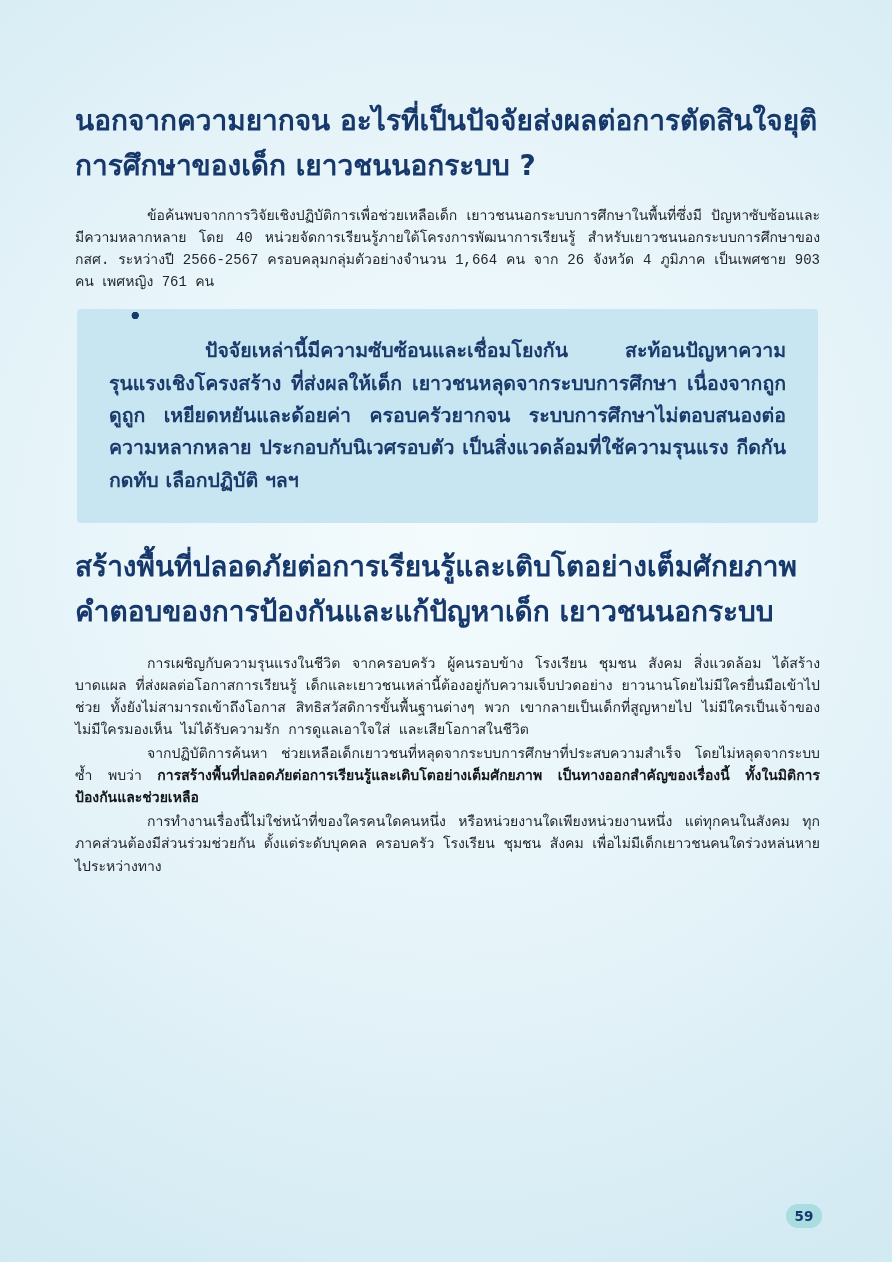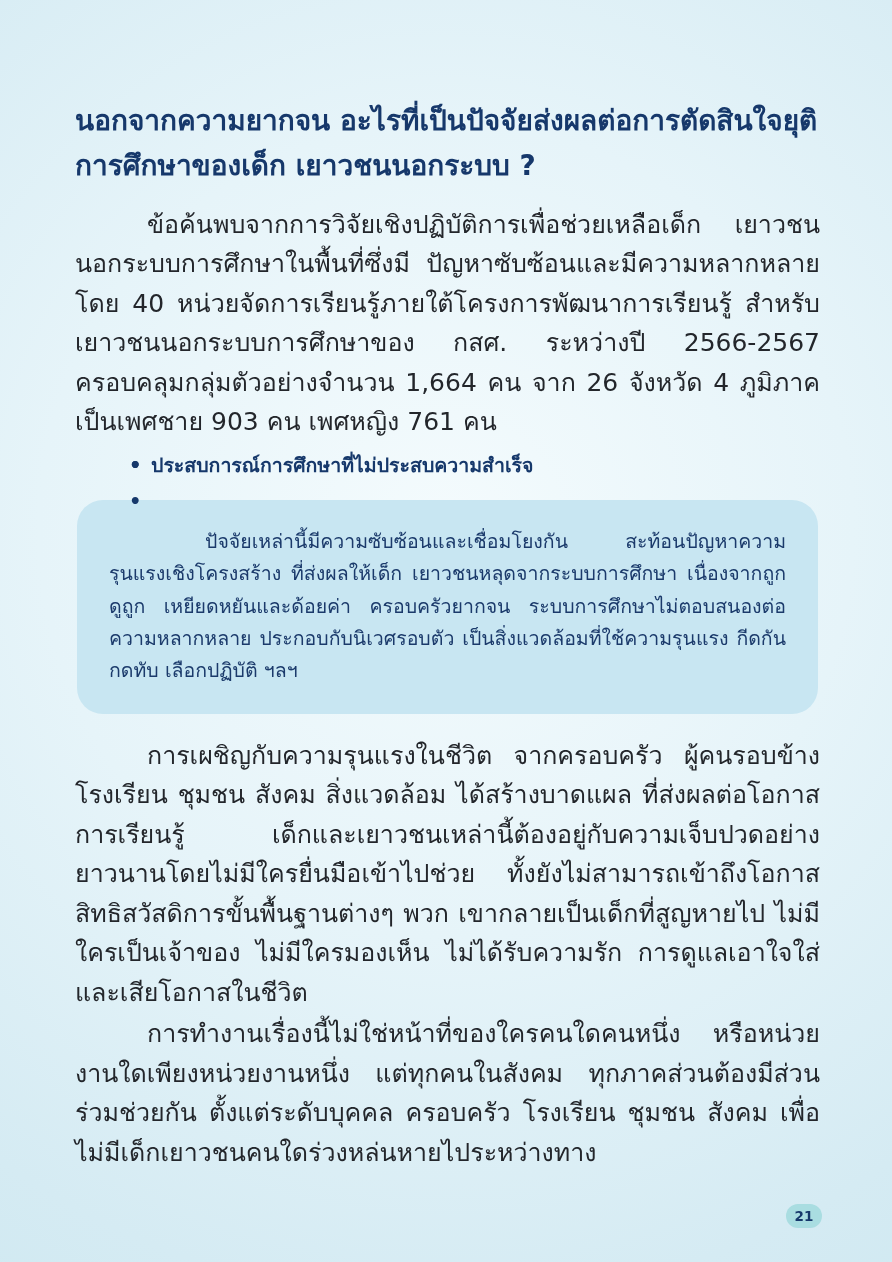--- a/index.html
+++ b/index.html
@@ -13,25 +13,26 @@
   }
   .content{padding:98px 72px 0 75px;}
   .h1{
     color:#16386b;
     font-size:28px;
     font-weight:700;
     line-height:1.62;
     margin:0 0 16px 0;
   }
   .body-p{
-    font-size:25px;
+    font-size:14px;
     line-height:1.58;
     margin:0;
     text-indent:72px;
     text-align:justify;
+    font-family:Liberation Mono, monospace;
   }
   .body-p + .body-p{margin-top:2px;}
   .body-p b{font-weight:700;color:#14161a;}
   .bullets{
     list-style:none;
     margin:6px 0 12px 0;
     padding:0 0 0 52px;
   }
   .bullets li{
     font-size:19.5px;
@@ -40,25 +41,25 @@
     line-height:1.85;
     position:relative;
     padding-left:24px;
   }
   .bullets li .dot{
     position:absolute;left:2px;top:0;
     font-weight:700;color:#16386b;
   }
   .callout{
     background:#c8e6f2;
-    border-radius:26px;
+    border-radius:4px;
     margin:16px 2px 22px 2px;
     padding:26px 32px 26px 32px;
     color:#1b3a6b;
-    font-weight:400;
+    font-weight:700;
     font-size:19.5px;
     line-height:1.66;
     text-indent:96px;
     text-align:justify;
   }
   .h2{
     color:#16386b;
     font-size:28px;
     font-weight:700;
     line-height:1.6;
@@ -82,28 +83,30 @@
 <div class="page">
   <div class="content">
 
     <h1 class="h1">นอกจากความยากจน  อะไรที่เป็นปัจจัยส่งผลต่อการตัดสินใจยุติ การศึกษาของเด็ก เยาวชนนอกระบบ ?</h1>
 
     <p class="body-p">ข้อค้นพบจากการวิจัยเชิงปฏิบัติการเพื่อช่วยเหลือเด็ก เยาวชนนอกระบบการศึกษาในพื้นที่ซึ่งมี ปัญหาซับซ้อนและมีความหลากหลาย โดย 40 หน่วยจัดการเรียนรู้ภายใต้โครงการพัฒนาการเรียนรู้ สำหรับเยาวชนนอกระบบการศึกษาของ กสศ. ระหว่างปี 2566-2567 ครอบคลุมกลุ่มตัวอย่างจำนวน 1,664 คน จาก 26 จังหวัด 4 ภูมิภาค เป็นเพศชาย 903 คน เพศหญิง 761 คน</p>
 
 
     <ul class="bullets">
       <li><span class="dot">•</span></li>
-      <li><span class="dot">•</span><span>ประสบการณ์การศึกษาที่ไม่ประสบความสำเร็จ</span></li>
+      <li><span class="dot">•</span></li>
       <li><span class="dot">•</span></li>
     </ul>
 
     <div class="callout">ปัจจัยเหล่านี้มีความซับซ้อนและเชื่อมโยงกัน สะท้อนปัญหาความรุนแรงเชิงโครงสร้าง ที่ส่งผลให้เด็ก เยาวชนหลุดจากระบบการศึกษา เนื่องจากถูกดูถูก เหยียดหยันและด้อยค่า ครอบครัวยากจน  ระบบการศึกษาไม่ตอบสนองต่อความหลากหลาย ประกอบกับนิเวศรอบตัว เป็นสิ่งแวดล้อมที่ใช้ความรุนแรง กีดกัน กดทับ เลือกปฏิบัติ ฯลฯ</div>
 
+    <h2 class="h2"><span>สร้างพื้นที่ปลอดภัยต่อการเรียนรู้และเติบโตอย่างเต็มศักยภาพ</span><br><span>คำตอบของการป้องกันและแก้ปัญหาเด็ก เยาวชนนอกระบบ</span></h2>
 
     <p class="body-p">การเผชิญกับความรุนแรงในชีวิต จากครอบครัว ผู้คนรอบข้าง  โรงเรียน ชุมชน สังคม สิ่งแวดล้อม ได้สร้างบาดแผล ที่ส่งผลต่อโอกาสการเรียนรู้ เด็กและเยาวชนเหล่านี้ต้องอยู่กับความเจ็บปวดอย่าง ยาวนานโดยไม่มีใครยื่นมือเข้าไปช่วย ทั้งยังไม่สามารถเข้าถึงโอกาส สิทธิสวัสดิการขั้นพื้นฐานต่างๆ พวก เขากลายเป็นเด็กที่สูญหายไป ไม่มีใครเป็นเจ้าของ ไม่มีใครมองเห็น ไม่ได้รับความรัก การดูแลเอาใจใส่ และเสียโอกาสในชีวิต</p>
 
+    <p class="body-p"><span>จากปฏิบัติการค้นหา ช่วยเหลือเด็กเยาวชนที่หลุดจากระบบการศึกษาที่ประสบความสำเร็จ โดยไม่หลุดจากระบบซ้ำ พบว่า </span><b>การสร้างพื้นที่ปลอดภัยต่อการเรียนรู้และเติบโตอย่างเต็มศักยภาพ เป็นทางออกสำคัญของเรื่องนี้ ทั้งในมิติการป้องกันและช่วยเหลือ</b></p>
 
     <p class="body-p">การทำงานเรื่องนี้ไม่ใช่หน้าที่ของใครคนใดคนหนึ่ง  หรือหน่วยงานใดเพียงหน่วยงานหนึ่ง แต่ทุกคนในสังคม ทุกภาคส่วนต้องมีส่วนร่วมช่วยกัน ตั้งแต่ระดับบุคคล ครอบครัว โรงเรียน ชุมชน สังคม เพื่อไม่มีเด็กเยาวชนคนใดร่วงหล่นหายไประหว่างทาง</p>
 
   </div>
 
-  <div class="page-pill">21</div>
+  <div class="page-pill">59</div>
 </div>
 
 </body></html>

